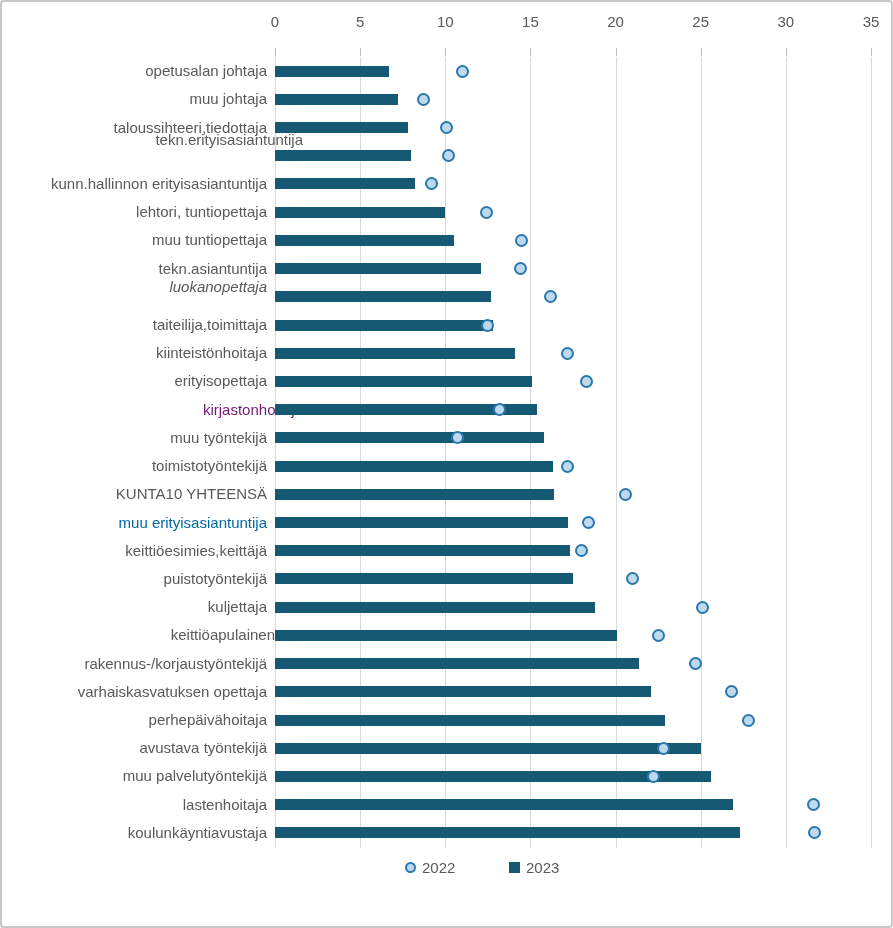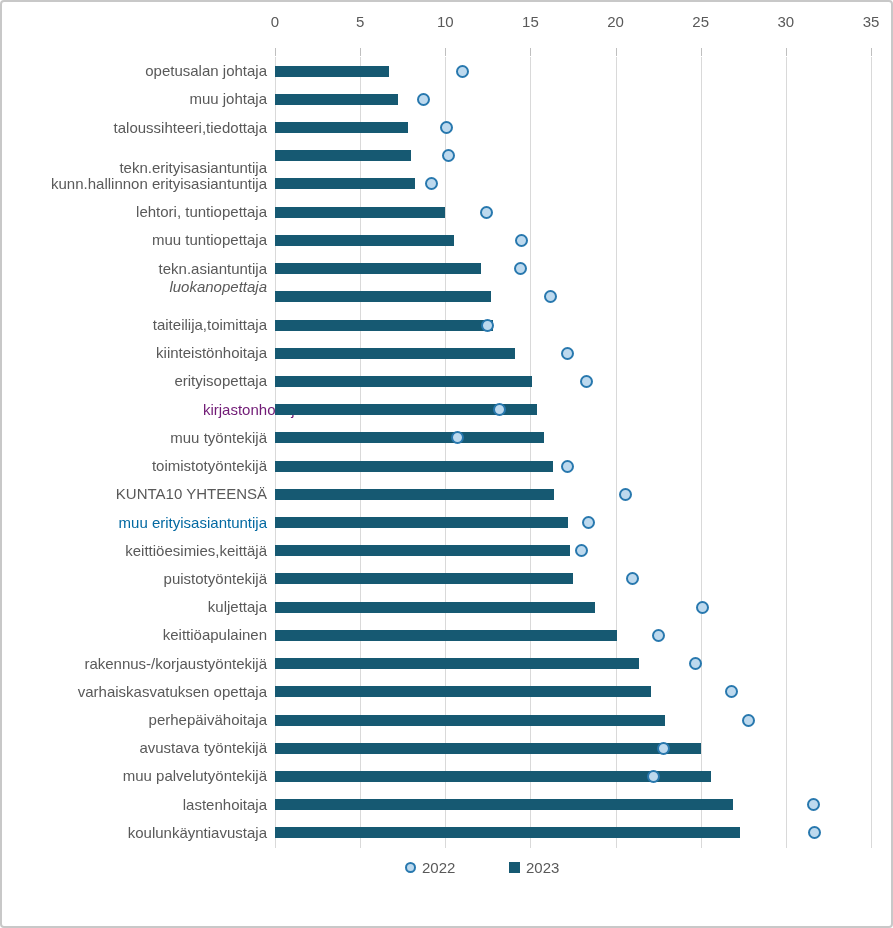--- a/index.html
+++ b/index.html
@@ -53,21 +53,21 @@
       <div class="gridline" style="left: 869px; background: rgb(217, 217, 217);"></div>
       <div class="cat-label" style="top: 60.1071px; color: rgb(89, 89, 89);">opetusalan johtaja</div>
       <div class="bar" style="left: 273px; top: 63.6071px; width: 114.091px; background: rgb(22, 89, 114);"></div>
       <div class="dot" style="left: 453.814px; top: 62.6071px; background: rgb(189, 217, 238); border: 2px solid rgb(40, 120, 174);"></div>
       <div class="cat-label" style="top: 88.3214px; color: rgb(89, 89, 89);">muu johtaja</div>
       <div class="bar" style="left: 273px; top: 91.8214px; width: 122.606px; background: rgb(22, 89, 114);"></div>
       <div class="dot" style="left: 414.649px; top: 90.8214px; background: rgb(189, 217, 238); border: 2px solid rgb(40, 120, 174);"></div>
       <div class="cat-label" style="top: 116.536px; color: rgb(89, 89, 89);">taloussihteeri,tiedottaja</div>
       <div class="bar" style="left: 273px; top: 120.036px; width: 132.823px; background: rgb(22, 89, 114);"></div>
       <div class="dot" style="left: 438.489px; top: 119.036px; background: rgb(189, 217, 238); border: 2px solid rgb(40, 120, 174);"></div>
-      <div class="cat-label" style="top: 157px; color: rgb(89, 89, 89);">tekn.erityisasiantuntija</div>
+      <div class="cat-label" style="top: 129px; color: rgb(89, 89, 89); margin-left: 36px;">tekn.erityisasiantuntija</div>
       <div class="bar" style="left: 273px; top: 148.25px; width: 136.229px; background: rgb(22, 89, 114);"></div>
       <div class="dot" style="left: 440.191px; top: 147.25px; background: rgb(189, 217, 238); border: 2px solid rgb(40, 120, 174);"></div>
       <div class="cat-label" style="top: 172.964px; color: rgb(89, 89, 89);">kunn.hallinnon erityisasiantuntija</div>
       <div class="bar" style="left: 273px; top: 176.464px; width: 139.634px; background: rgb(22, 89, 114);"></div>
       <div class="dot" style="left: 423.163px; top: 175.464px; background: rgb(189, 217, 238); border: 2px solid rgb(40, 120, 174);"></div>
       <div class="cat-label" style="top: 201.179px; color: rgb(89, 89, 89);">lehtori, tuntiopettaja</div>
       <div class="bar" style="left: 273px; top: 204.679px; width: 170.286px; background: rgb(22, 89, 114);"></div>
       <div class="dot" style="left: 477.654px; top: 203.679px; background: rgb(189, 217, 238); border: 2px solid rgb(40, 120, 174);"></div>
       <div class="cat-label" style="top: 229.393px; color: rgb(89, 89, 89);">muu tuntiopettaja</div>
       <div class="bar" style="left: 273px; top: 232.893px; width: 178.8px; background: rgb(22, 89, 114);"></div>
@@ -104,21 +104,21 @@
       <div class="dot" style="left: 579.826px; top: 514.036px; background: rgb(189, 217, 238); border: 2px solid rgb(40, 120, 174);"></div>
       <div class="cat-label" style="top: 539.75px; color: rgb(89, 89, 89);">keittiöesimies,keittäjä</div>
       <div class="bar" style="left: 273px; top: 543.25px; width: 294.594px; background: rgb(22, 89, 114);"></div>
       <div class="dot" style="left: 573.014px; top: 542.25px; background: rgb(189, 217, 238); border: 2px solid rgb(40, 120, 174);"></div>
       <div class="cat-label" style="top: 567.964px; color: rgb(89, 89, 89);">puistotyöntekijä</div>
       <div class="bar" style="left: 273px; top: 571.464px; width: 298px; background: rgb(22, 89, 114);"></div>
       <div class="dot" style="left: 624.1px; top: 570.464px; background: rgb(189, 217, 238); border: 2px solid rgb(40, 120, 174);"></div>
       <div class="cat-label" style="top: 596.179px; color: rgb(89, 89, 89);">kuljettaja</div>
       <div class="bar" style="left: 273px; top: 599.679px; width: 320.137px; background: rgb(22, 89, 114);"></div>
       <div class="dot" style="left: 693.917px; top: 598.679px; background: rgb(189, 217, 238); border: 2px solid rgb(40, 120, 174);"></div>
-      <div class="cat-label" style="top: 624.393px; color: rgb(89, 89, 89);">keittiöapulainen</div>
+      <div class="cat-label" style="top: 624.393px; color: rgb(89, 89, 89); margin-left: 8px;">keittiöapulainen</div>
       <div class="bar" style="left: 273px; top: 627.893px; width: 342.274px; background: rgb(22, 89, 114);"></div>
       <div class="dot" style="left: 649.643px; top: 626.893px; background: rgb(189, 217, 238); border: 2px solid rgb(40, 120, 174);"></div>
       <div class="cat-label" style="top: 652.607px; color: rgb(89, 89, 89);">rakennus-/korjaustyöntekijä</div>
       <div class="bar" style="left: 273px; top: 656.107px; width: 364.411px; background: rgb(22, 89, 114);"></div>
       <div class="dot" style="left: 687.106px; top: 655.107px; background: rgb(189, 217, 238); border: 2px solid rgb(40, 120, 174);"></div>
       <div class="cat-label" style="top: 680.821px; color: rgb(89, 89, 89);">varhaiskasvatuksen opettaja</div>
       <div class="bar" style="left: 273px; top: 684.321px; width: 376.331px; background: rgb(22, 89, 114);"></div>
       <div class="dot" style="left: 722.866px; top: 683.321px; background: rgb(189, 217, 238); border: 2px solid rgb(40, 120, 174);"></div>
       <div class="cat-label" style="top: 709.036px; color: rgb(89, 89, 89);">perhepäivähoitaja</div>
       <div class="bar" style="left: 273px; top: 712.536px; width: 389.954px; background: rgb(22, 89, 114);"></div>

